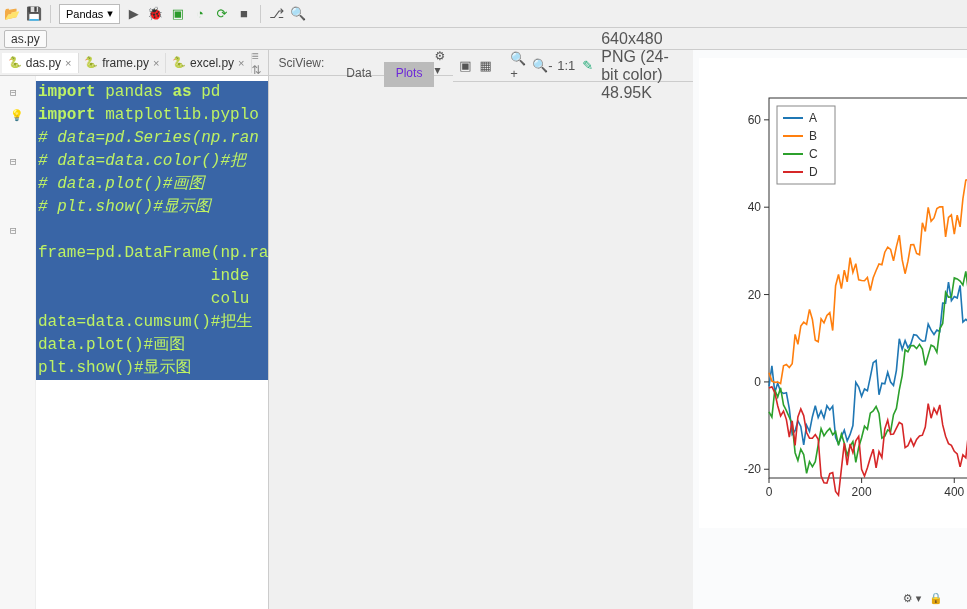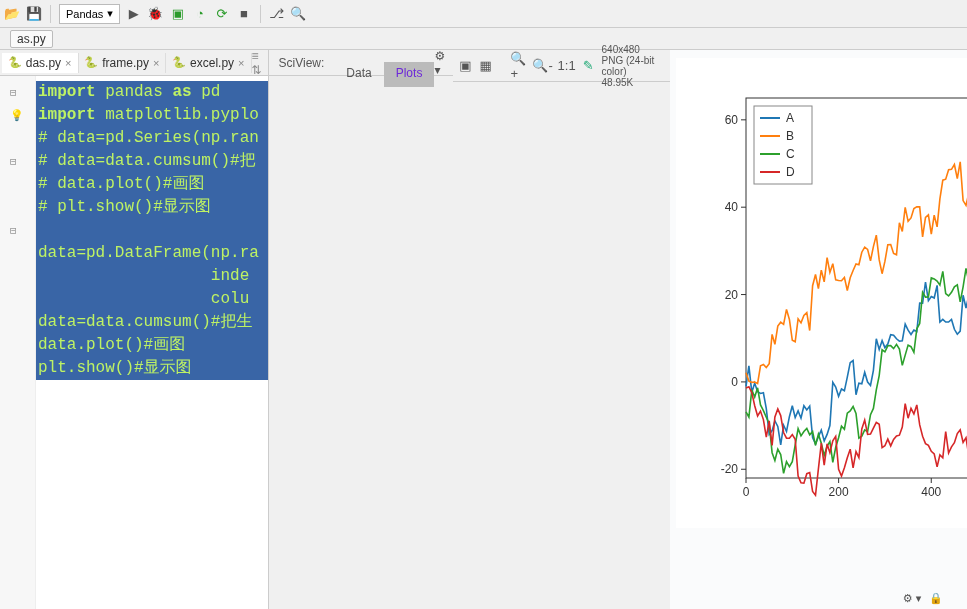--- a/index.html
+++ b/index.html
@@ -4,45 +4,45 @@
 <style>
 * { box-sizing: border-box; margin: 0; padding: 0; }
 body { font-family: "Segoe UI", Arial, sans-serif; font-size: 12px; background: #f0f0f0; width: 967px; height: 609px; overflow: hidden; position: relative; }
 .top-toolbar { height: 28px; background: #f0f0f0; border-bottom: 1px solid #ccc; display: flex; align-items: center; padding: 0 4px; gap: 6px; }
 .top-toolbar .sep { width: 1px; height: 18px; background: #ccc; margin: 0 2px; }
 .dropdown { height: 20px; border: 1px solid #bbb; background: #fff; padding: 2px 6px; display: flex; align-items: center; gap: 4px; font-size: 11px; }
 .icon-run { color: #2a9b2a; }
 .icon-bug { color: #2a9b2a; }
 .icon-stop { color: #c22; }
 .tb-icon { width: 16px; height: 16px; display: inline-flex; align-items: center; justify-content: center; font-size: 13px; color: #555; }
-.breadcrumb { height: 22px; background: #f0f0f0; border-bottom: 1px solid #ccc; padding: 2px 10px; font-size: 12px; color: #333; display: flex; align-items: center; }
+.breadcrumb { height: 22px; background: #f0f0f0; border-bottom: 1px solid #ccc; padding: 2px 4px; font-size: 12px; color: #333; display: flex; align-items: center; }
 .crumb-tag { border: 1px solid #bbb; background: #fafafa; padding: 1px 6px; border-radius: 2px; }
 .main { display: flex; height: 559px; }
 .left-pane { width: 312px; display: flex; flex-direction: column; background: #fff; border-right: 1px solid #ccc; }
 .tabs-row { height: 26px; background: #f0f0f0; border-bottom: 1px solid #ccc; display: flex; align-items: center; padding: 0 2px; overflow: hidden; }
 .tab { padding: 3px 6px; font-size: 12px; display: flex; align-items: center; gap: 4px; border-right: 1px solid #ddd; color: #333; }
 .tab.active { background: #fff; }
 .tab .py-icon { color: #d9a400; font-size: 11px; }
 .tab .close { color: #888; font-size: 11px; }
 .code-area { flex: 1; background: #fff; font-family: "Consolas", "Courier New", monospace; font-size: 16px; line-height: 23px; position: relative; overflow: hidden; }
 .gutter { position: absolute; left: 0; top: 0; width: 36px; height: 100%; background: #f7f7f7; border-right: 1px solid #eee; }
 .gut-icon { position: absolute; left: 10px; width: 14px; height: 14px; color: #999; font-size: 11px; }
 .code-lines { position: absolute; left: 36px; top: 5px; right: 0; }
 .code-sel { background: #3965a6; color: #bef264; display: inline-block; padding: 0 2px; min-width: 276px; white-space: pre; }
 .kw { font-weight: bold; }
-.comment-it { }
+.comment-it { font-style: italic; }
 .right-pane-wrap { flex: 1; display: flex; }
 .right-pane { flex: 1; background: #f0f0f0; display: flex; flex-direction: row; }
 .sv-header { height: 26px; display: flex; align-items: center; border-bottom: 1px solid #ccc; background: #f0f0f0; }
 .sv-label { padding: 0 10px; color: #555; }
 .sv-tab { padding: 4px 12px; height: 25px; color: #555; margin-top: 24px; }
 .sv-tab.active { background: #bbb; color: #6d28d9; }
 .sv-gear { margin-left: auto; margin-right: 8px; color: #555; }
 .sv-toolbar { height: 32px; border-bottom: 1px solid #ccc; display: flex; align-items: center; padding: 0 6px; gap: 8px; }
-.sv-info { margin-left: auto; font-size: 10px; color: #555; padding-right: 6px; }
+.sv-info { margin-left: auto; font-size: 16px; color: #555; padding-right: 6px; }
 .plot-body { flex: 1; display: flex; background: #fafbfc; }
 .plot-canvas-wrap { flex: 1; display: flex; align-items: flex-start; justify-content: flex-start; padding: 8px 0 0 6px; overflow: hidden; }
 .plot-canvas { background: #fff; }
 .thumb-col { width: 90px; background: #f0f0f0; border-left: 1px solid #ccc; padding: 6px; }
 .thumb { width: 60px; height: 46px; background: #fff; border: 1px solid #ccc; margin: 2px; display: inline-block; }
 .thumb-x { color: #888; font-size: 11px; vertical-align: top; margin-left: 4px; }
 .rail { width: 30px; background: #f0f0f0; border-left: 1px solid #ccc; display: flex; flex-direction: column; align-items: center; padding-top: 6px; }
 .rail-item { writing-mode: vertical-lr; font-size: 11px; color: #555; padding: 6px 2px; margin-bottom: 4px; display: flex; align-items: center; gap: 4px; }
 .rail-item.active { background: #bbb; }
 .rail-icn { writing-mode: horizontal-tb; font-size: 14px; margin-bottom: 2px; }
@@ -99,25 +99,25 @@
       <div class="gutter">
         <span class="gut-icon" style="top:6px">⊟</span>
         <span class="gut-icon" style="top:29px">💡</span>
         <span class="gut-icon" style="top:75px">⊟</span>
         <span class="gut-icon" style="top:144px">⊟</span>
       </div>
       <div class="code-lines" id="code-lines">
           <div><span class="code-sel"><span class="kw">import</span> pandas <span class="kw">as</span> pd</span></div>
           <div><span class="code-sel"><span class="kw">import</span> matplotlib.pyplo</span></div>
           <div><span class="code-sel"><span class="comment-it"># data=pd.Series(np.ran</span></span></div>
-          <div><span class="code-sel"><span class="comment-it"># data=data.cumsum()#把</span></span></div>
+          <div><span class="code-sel"><span class="comment-it"># data=data.color()#把</span></span></div>
           <div><span class="code-sel"><span class="comment-it"># data.plot()#画图</span></span></div>
           <div><span class="code-sel"><span class="comment-it"># plt.show()#显示图</span></span></div>
           <div><span class="code-sel"> </span></div>
-          <div><span class="code-sel">data=pd.DataFrame(np.ra</span></div>
+          <div><span class="code-sel">frame=pd.DataFrame(np.ra</span></div>
           <div><span class="code-sel">                  inde</span></div>
           <div><span class="code-sel">                  colu</span></div>
           <div><span class="code-sel">data=data.cumsum()#把生</span></div>
           <div><span class="code-sel">data.plot()#画图</span></div>
           <div><span class="code-sel">plt.show()#显示图</span></div>
         </div>
     </div>
   </div>
 
   <div class="right-pane-wrap">

